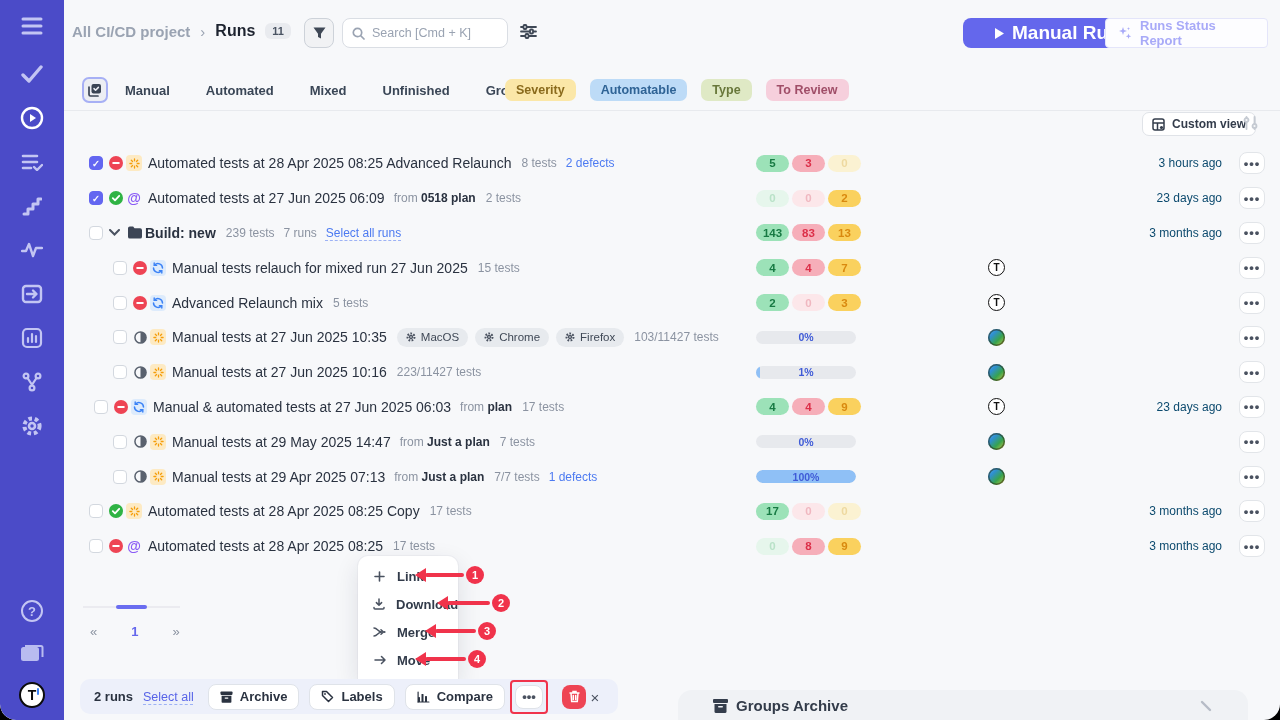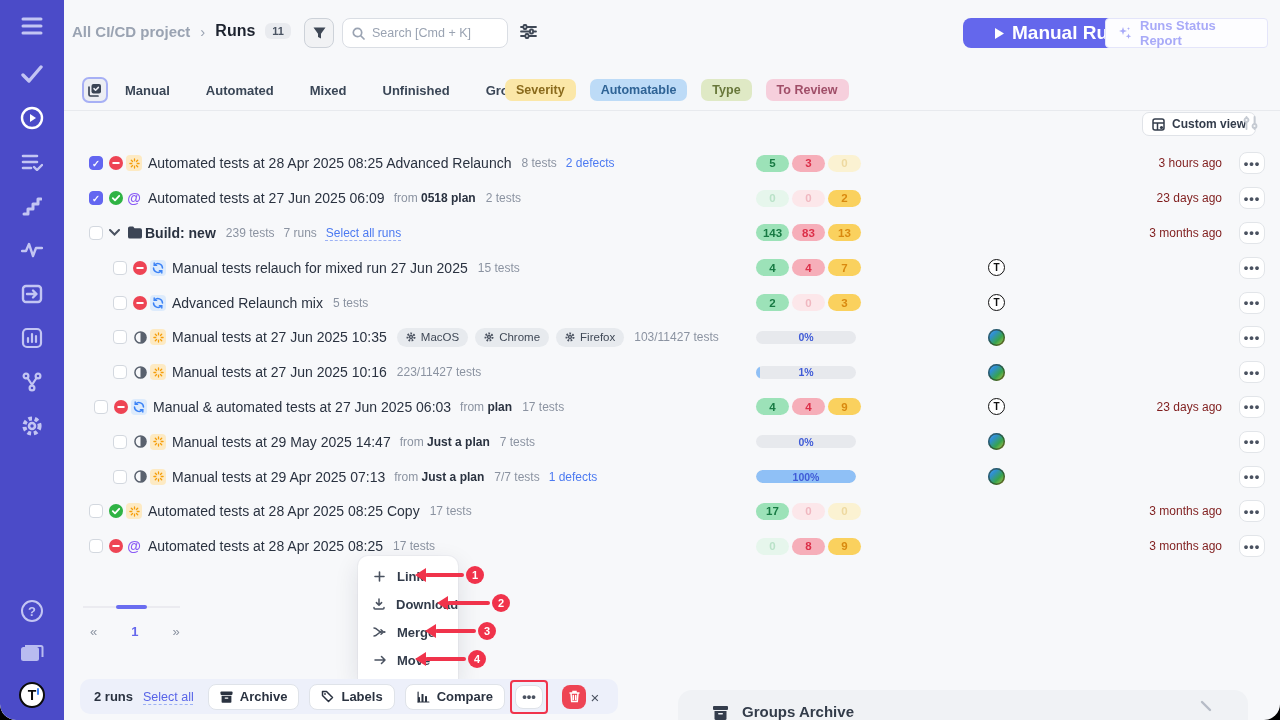--- a/index.html
+++ b/index.html
@@ -74,21 +74,21 @@
   .bdg { width:33px; height:17px; border-radius:9px; font-size:11.5px; font-weight:800; display:flex; align-items:center; justify-content:center; }
   .bdg.g1 { background:#9ce2b8; color:#177a43; } .bdg.g0 { background:#e6f6ec; color:#b9e2c8; }
   .bdg.r1 { background:#f6aeb9; color:#dc2f49; } .bdg.r0 { background:#fce7ea; color:#f0b7c0; }
   .bdg.y1 { background:#fad15e; color:#d9890f; } .bdg.y0 { background:#fbf2d2; color:#eed9a0; }
   .prog { position:absolute; left:692px; width:100px; height:13px; border-radius:7px; background:#e7e9ed; overflow:hidden; }
   .prog .fill { position:absolute; left:0; top:0; bottom:0; background:#8fc0f6; border-radius:7px; }
   .prog .lbl { position:absolute; inset:0; display:flex; align-items:center; justify-content:center; font-size:10.5px; font-weight:800; color:#3f5bd7; }
   .avatar { position:absolute; left:924px; width:17px; height:17px; border-radius:50%; }
   .avatar.globe { background:linear-gradient(135deg,#57b7e8 0%,#2f8fd1 30%,#37a34e 62%,#d7c93e 100%); box-shadow:inset 0 0 0 1.5px rgba(40,40,20,.55); }
   .avatar.tlogo { background:#fff; border:1.5px solid #111; display:flex; align-items:center; justify-content:center; font-size:10px; font-weight:800; color:#111; }
-  .rtime { position:absolute; right:58px; font-size:12px; color:#7f1d1d; }
+  .rtime { position:absolute; right:58px; font-size:12px; color:#0c4a6e; }
   .more-btn { position:absolute; right:15px; width:26px; height:22px; border:1px solid #e2e5e9; background:#fff; border-radius:8px; color:#4a5260; font-size:13px; font-weight:800; display:flex; align-items:center; justify-content:center; letter-spacing:1px; cursor:pointer; }
 
   
   .pg-track { position:absolute; left:83px; top:606px; width:97px; height:2px; background:#ebebf0; }
   .pg-thumb { position:absolute; left:116px; top:605px; width:31px; height:3.5px; background:#6a6df0; border-radius:2px; }
   .pager { position:absolute; left:84px; top:620px; display:flex; align-items:center; gap:22px; }
   .pg-btn { font-size:13px; color:#8b93a1; padding:4px 6px; cursor:pointer; }
   .pg-cur { font-size:13px; font-weight:700; color:#6467ec; padding:4px 6px; cursor:pointer; }
 
   
@@ -108,21 +108,21 @@
   .ab-count { font-size:13px; font-weight:700; color:#2a3240; }
   .ab-select { font-size:12.5px; color:#5864e8; text-decoration:underline dashed #9db2f5 1px; text-underline-offset:3px; margin-right:4px; cursor:pointer; }
   .ab-btn { height:26px; background:#fff; border:1px solid #dfe3e9; border-radius:8px; padding:0 11px; display:flex; align-items:center; gap:7px; font-size:13px; font-weight:700; color:#2a3240; cursor:pointer; }
   .ab-more-wrap { position:relative; }
   .ab-more-wrap::after { content:""; position:absolute; inset:-5px; border:2.5px solid #f0334b; border-radius:4px; pointer-events:none; }
   .ab-more { width:28px; height:24px; background:#fff; border:1px solid #dfe3e9; border-radius:8px; color:#4a5260; font-size:13px; font-weight:800; display:flex; align-items:center; justify-content:center; cursor:pointer; }
   .ab-trash { width:24px; height:24px; margin-left:9px; background:#ee4454; border-radius:8px; color:#fff; display:flex; align-items:center; justify-content:center; cursor:pointer; }
   .ab-close { position:absolute; right:13px; top:8px; width:20px; height:20px; display:flex; align-items:center; justify-content:center; color:#4a5260; font-size:15px; cursor:pointer; }
 
   
-  .groups-archive { position:absolute; left:678px; top:690px; width:570px; height:30px; background:#f0f2f5; border-radius:14px 14px 0 0; display:flex; align-items:flex-end; padding-left:34px; gap:13px; z-index:20; }
+  .groups-archive { position:absolute; left:678px; top:690px; width:570px; height:30px; background:#f0f2f5; border-radius:14px 14px 0 0; display:flex; align-items:center; padding-left:34px; gap:7px; z-index:20; }
   .ga-label { font-size:15px; font-weight:700; color:#333c4a; }
   .ga-chev { position:absolute; right:36px; top:10px; color:#b6bcc6; }
   svg { display:block; }
 </style>
 </head>
 <body>
 
 <div id="app">
 
   <nav class="sidebar">

